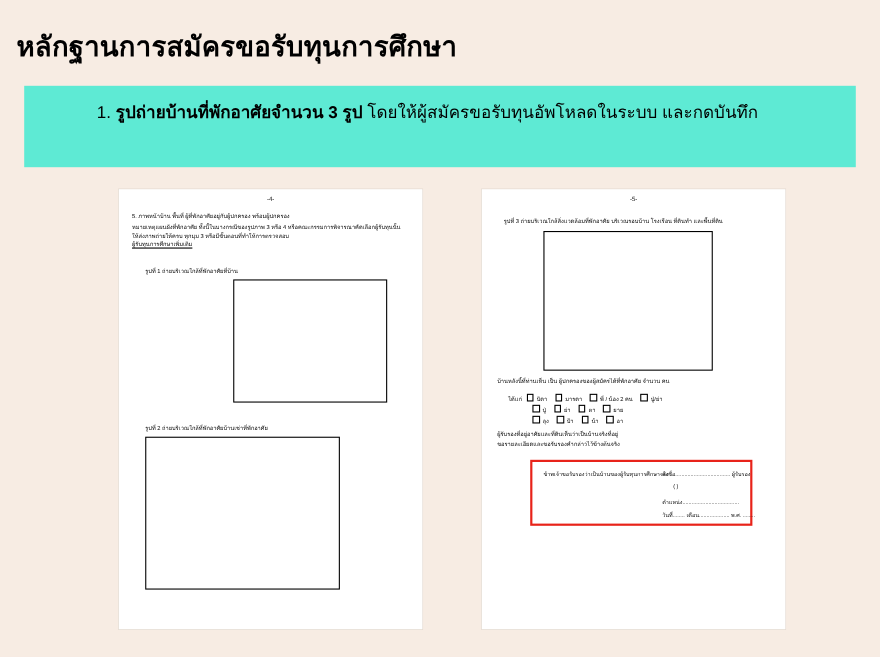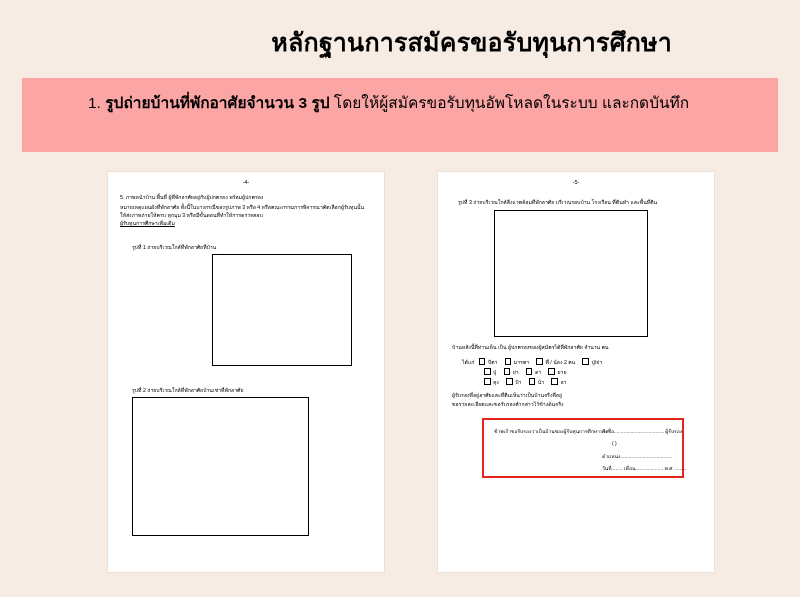--- a/index.html
+++ b/index.html
@@ -18,33 +18,34 @@
     position: absolute;
     left: 0; top: 0;
     width: 800px;
     height: 597px;
   }
   .title {
     position: absolute;
     left: 0;
     top: 22px;
     width: 672px;
-    text-align: right;
+    text-align: left;
     font-size: 25px;
     font-weight: bold;
     color: #000000;
     letter-spacing: 0.2px;
+    padding-left: 15px;
   }
   .desc-box {
     position: absolute;
     left: 22px;
     top: 78px;
     width: 756px;
     height: 74px;
-    background: #fca5a5;
+    background: #5eead4;
   }
   .desc-text {
     position: absolute;
     left: 18px;
     top: 12px;
     width: 724px;
     font-size: 15.5px;
     line-height: 1.65;
     color: #000000;
   }

